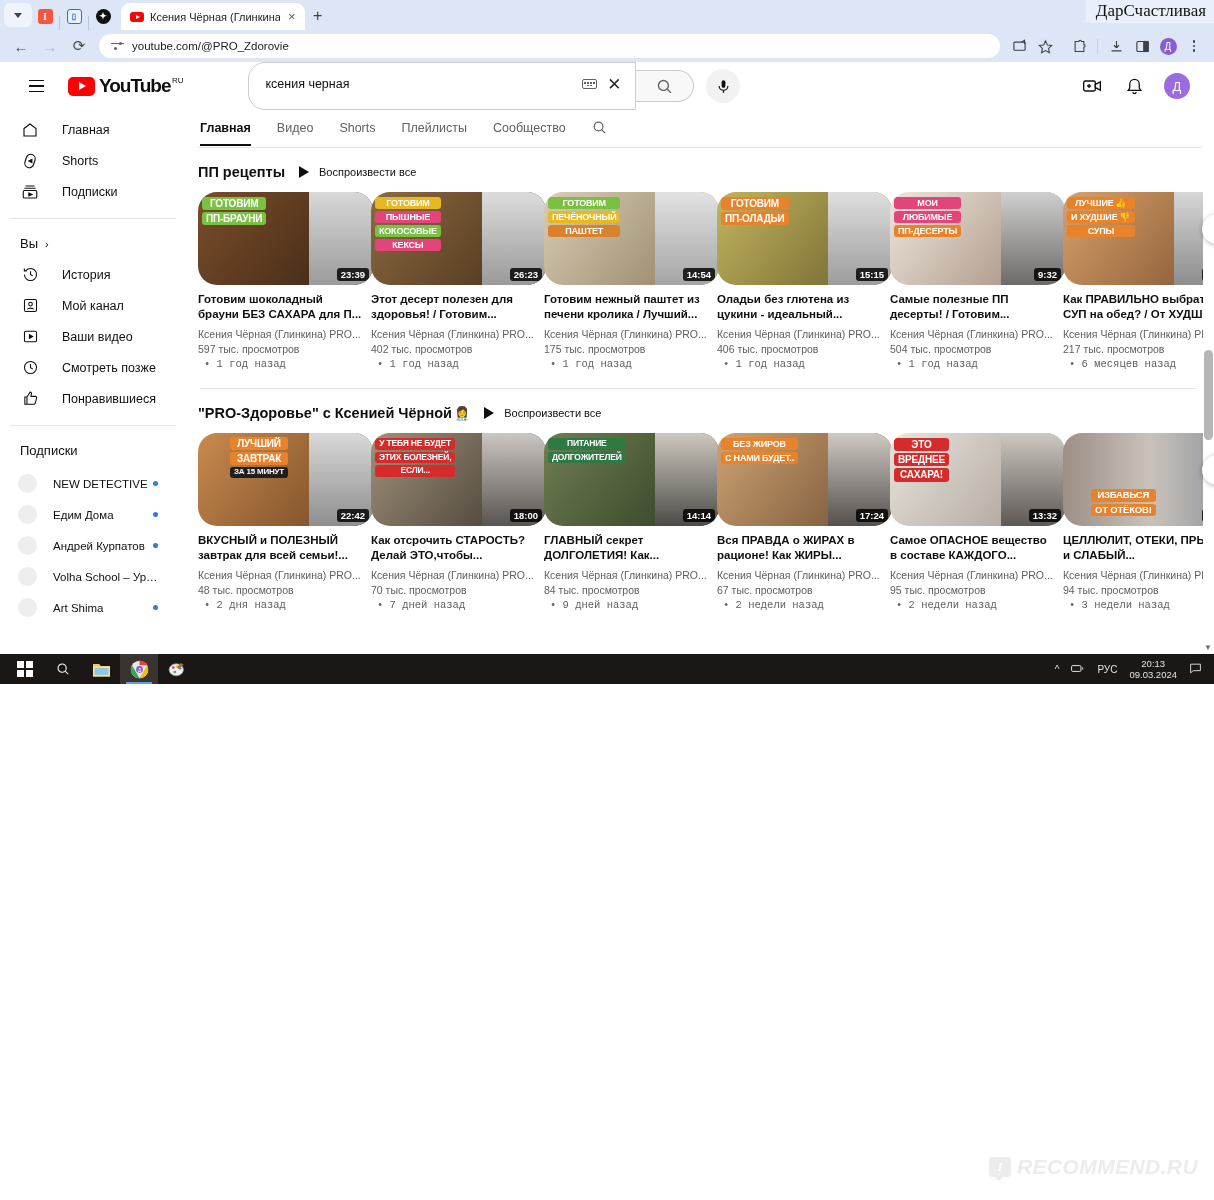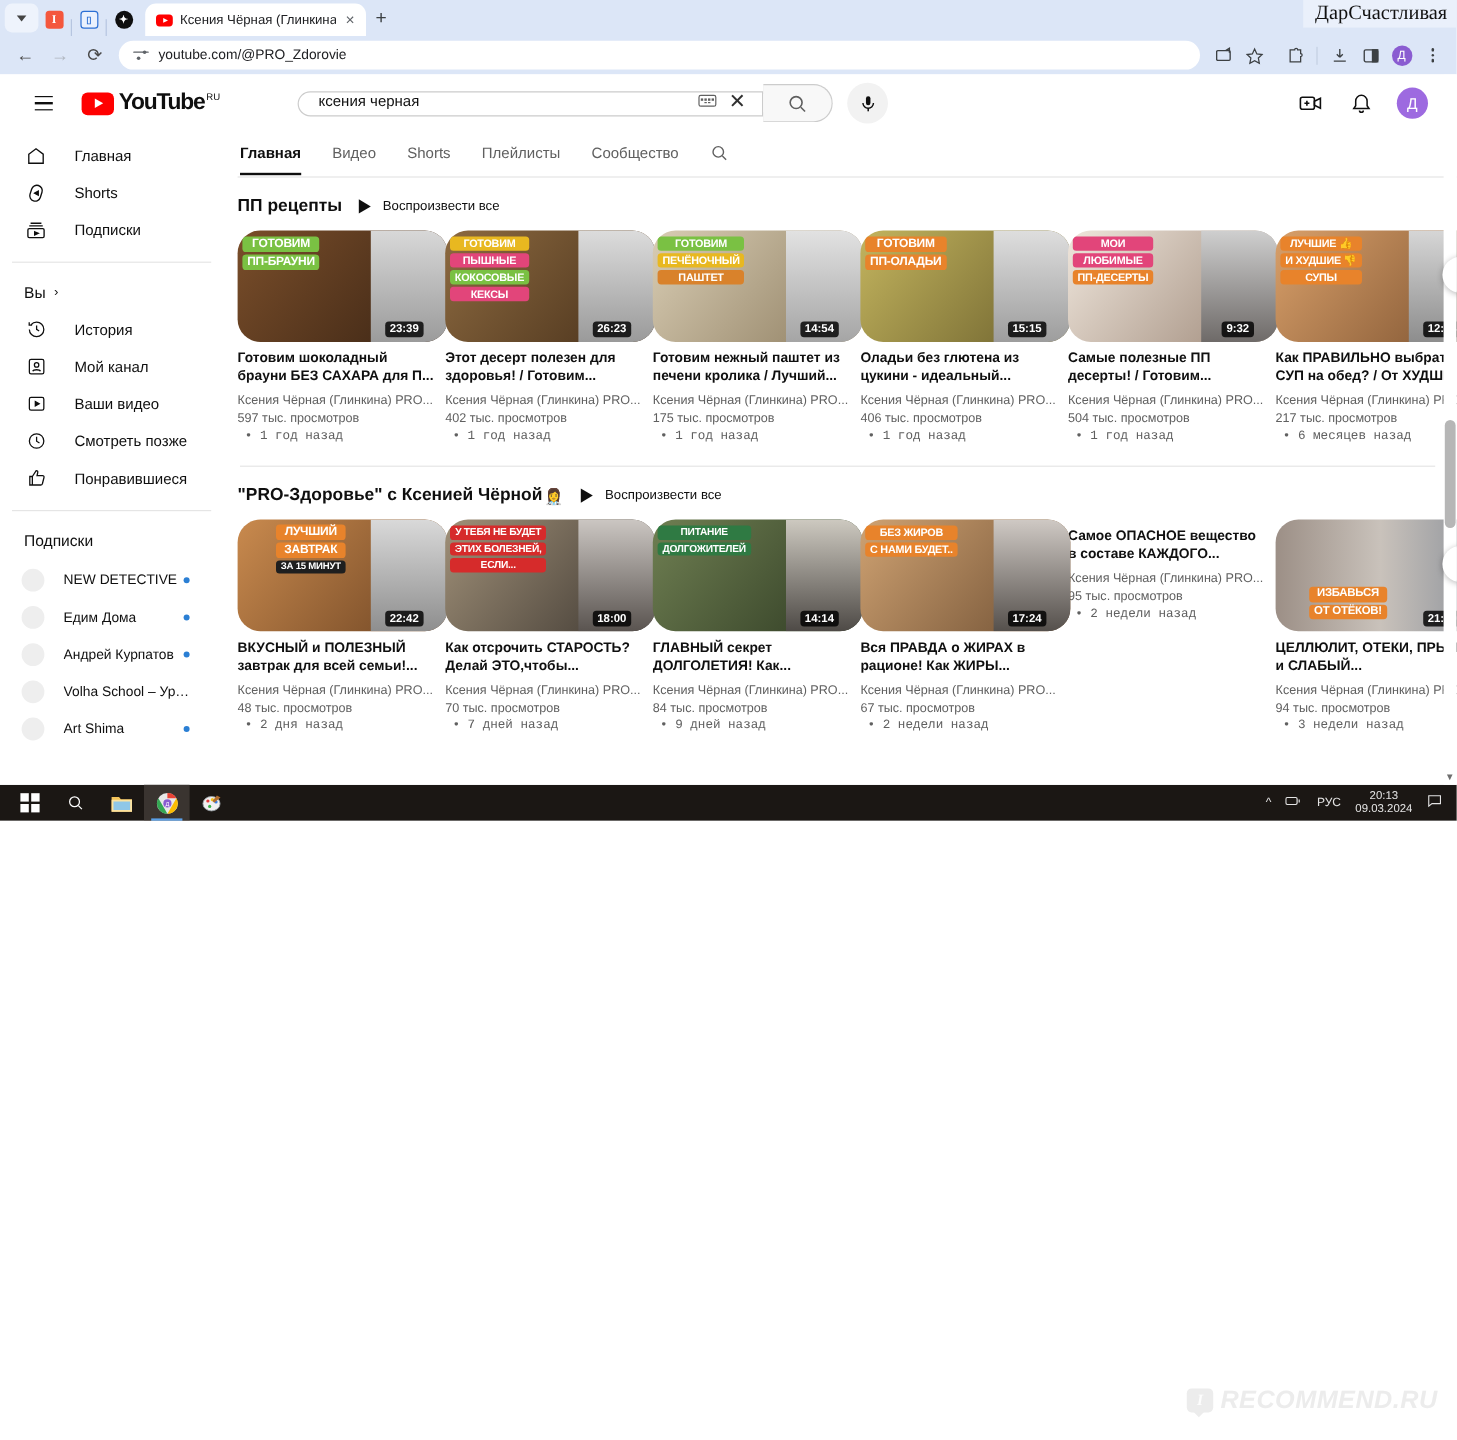--- a/index.html
+++ b/index.html
@@ -105,21 +105,21 @@
   }
   .yt-logo-mark::after {
     content: ""; width: 0; height: 0; border-left: 7px solid #fff;
     border-top: 4.5px solid transparent; border-bottom: 4.5px solid transparent; margin-left: 2px;
   }
   .yt-logo-text { font-size: 19px; font-weight: bold; letter-spacing: -1px; color: #0f0f0f; }
   .yt-cc { font-size: 8px; color: #0f0f0f; position: absolute; right: -13px; top: 1px; }
 
   .search-wrap { display: flex; align-items: center; margin-left: 78px; }
   .search-box {
-    width: 388px; height: 21px; border: 1px solid #ccc; border-radius: 17px 0 0 17px;
+    width: 388px; height: 48px; border: 1px solid #ccc; border-radius: 17px 0 0 17px;
     display: flex; align-items: center; padding: 0 6px 4px 16px; background: #fff;
   }
   .search-text { flex: 1; font-size: 12.5px; color: #0f0f0f; }
   .kbd-ico { width: 15px; height: 10px; border: 1.3px solid #606060; border-radius: 2px;
              margin-right: 10px; display:flex; flex-wrap: wrap; align-content: center;
              justify-content: center; gap:1px; padding: 1px; }
   .kbd-ico s { width: 2px; height: 1.6px; background: #606060; display:block; text-decoration:none; }
   .clear-x { font-size: 17px; color: #303030; font-weight: 300; margin-right: 8px; line-height: 1; }
   .search-btn {
     width: 58px; height: 32px; border: 1px solid #ccc; border-left: none;
@@ -162,21 +162,21 @@
   .shelf-head { display: flex; align-items: center; gap: 14px; padding-bottom: 12px; }
   .shelf-title { font-size: 14.5px; font-weight: bold; color: #0f0f0f; display: flex; align-items: center; gap: 2px; }
   .play-all { display: flex; align-items: flex-end; gap: 10px; font-size: 11px; color: #0f0f0f; }
   .tri { width: 0; height: 0; border-left: 10px solid #0f0f0f;
          border-top: 6px solid transparent; border-bottom: 6px solid transparent; }
 
   .row { display: flex; gap: 8px; position: relative; }
   .card { width: 165px; flex: none; }
   .thumb { width: 175px; height: 93px; border-radius: 19px; overflow: hidden; position: relative;
            background: #333; }
-  .dur { position: absolute; right: 20px; bottom: 4px; background: rgba(0,0,0,.82); color: #fff;
+  .dur { position: absolute; right: 4px; bottom: 4px; background: rgba(0,0,0,.82); color: #fff;
          font-size: 9.5px; padding: 1px 4px; border-radius: 3px; font-weight: bold; }
   .ttl { font-size: 11.5px; font-weight: bold; color: #0f0f0f; line-height: 1.32;
          margin-top: 7px; height: 31px; overflow: hidden; }
   .chan, .views, .ago { font-size: 10.5px; color: #606060; white-space: nowrap;
                         overflow: hidden; text-overflow: ellipsis; }
   .chan { margin-top: 5px; }
   .views { margin-top: 3px; }
   .ago { margin-top: 3px; padding-left: 6px; font-family: Liberation Mono, monospace; }
   .ago::before { content: "• "; }
   .arrow-next {
@@ -684,20 +684,29 @@
               </div>
               <span class="dur">17:24</span>
             </div>
             <div class="ttl">Вся ПРАВДА о ЖИРАХ в рационе! Как ЖИРЫ...</div>
             <div class="chan">Ксения Чёрная (Глинкина) PRO...</div>
             <div class="views">67 тыс. просмотров</div>
             <div class="ago">2 недели назад</div>
           </div>
 
           <div class="card">
+            <div class="thumb" style="background:linear-gradient(130deg,#e9e4de,#a49a92)">
+              <div class="person" style="background:linear-gradient(180deg,#cec8c2,#5d5854)"></div>
+              <div class="band">
+                <span class="bl" style="background:#d62b2b">ЭТО</span>
+                <span class="bl" style="background:#d62b2b">ВРЕДНЕЕ</span>
+                <span class="bl" style="background:#d62b2b">САХАРА!</span>
+              </div>
+              <span class="dur">13:32</span>
+            </div>
             <div class="ttl">Самое ОПАСНОЕ вещество в составе КАЖДОГО...</div>
             <div class="chan">Ксения Чёрная (Глинкина) PRO...</div>
             <div class="views">95 тыс. просмотров</div>
             <div class="ago">2 недели назад</div>
           </div>
 
           <div class="card">
             <div class="thumb" style="background:linear-gradient(90deg,#9c8f86,#c9c2bb,#8a9099)">
               <div class="band" style="left:28px;top:56px">
                 <span class="bl" style="background:#e8832b;font-size:9.5px">ИЗБАВЬСЯ</span>

